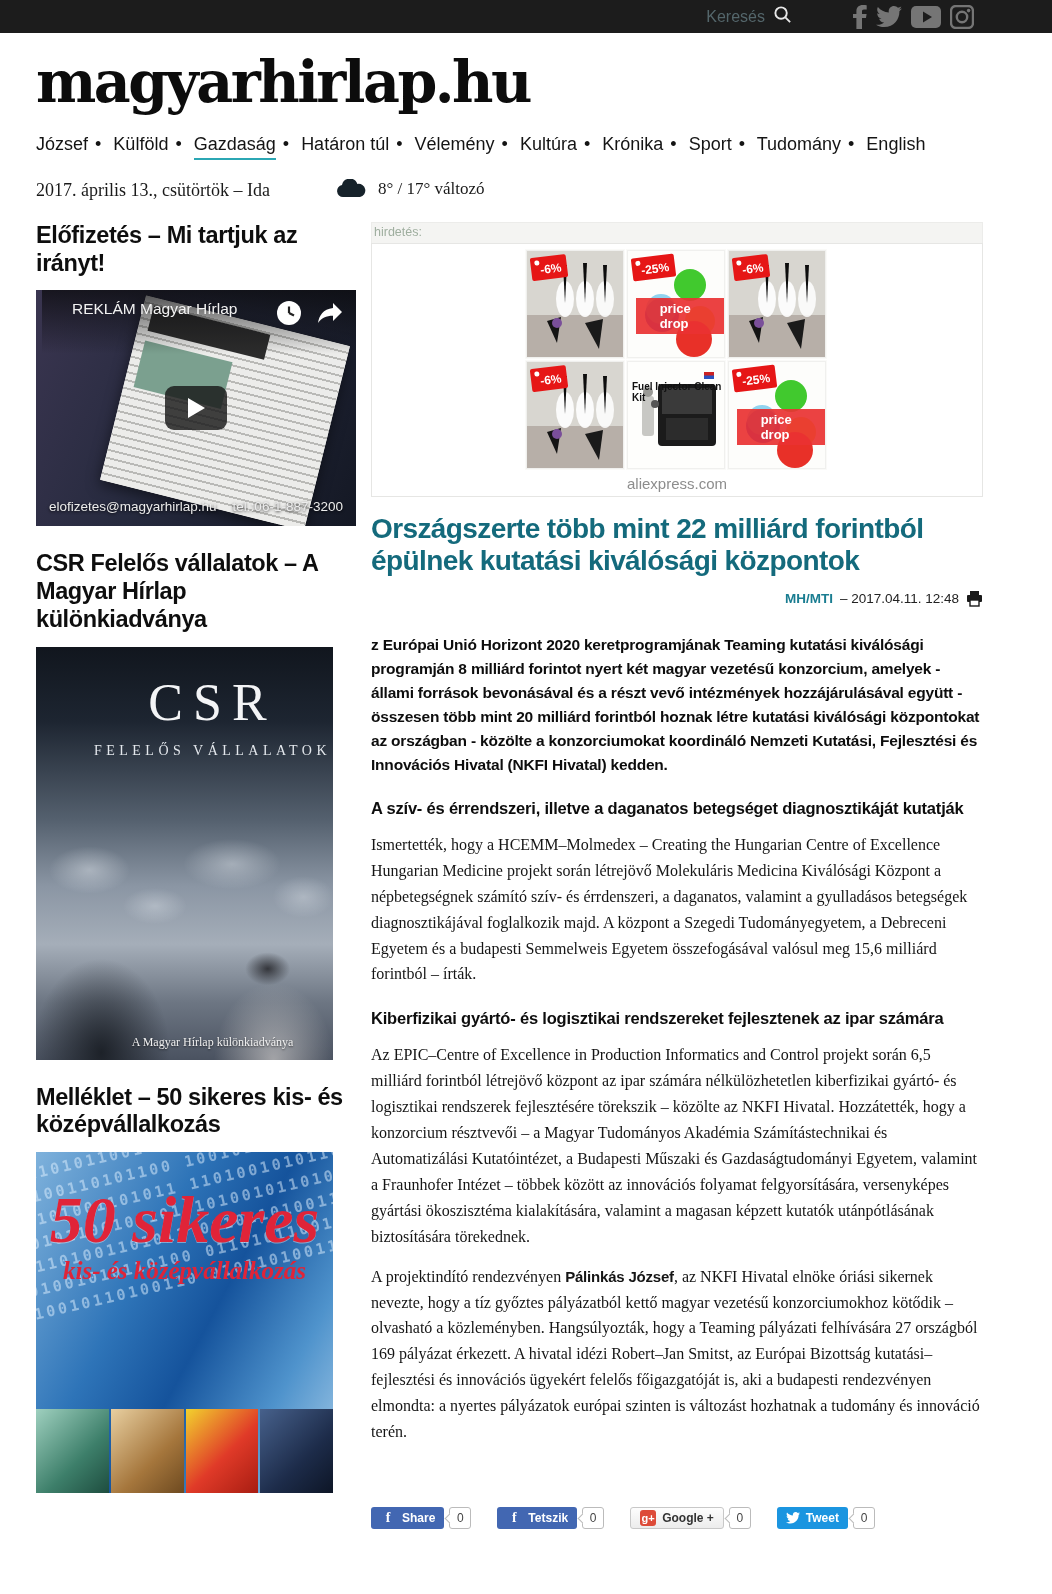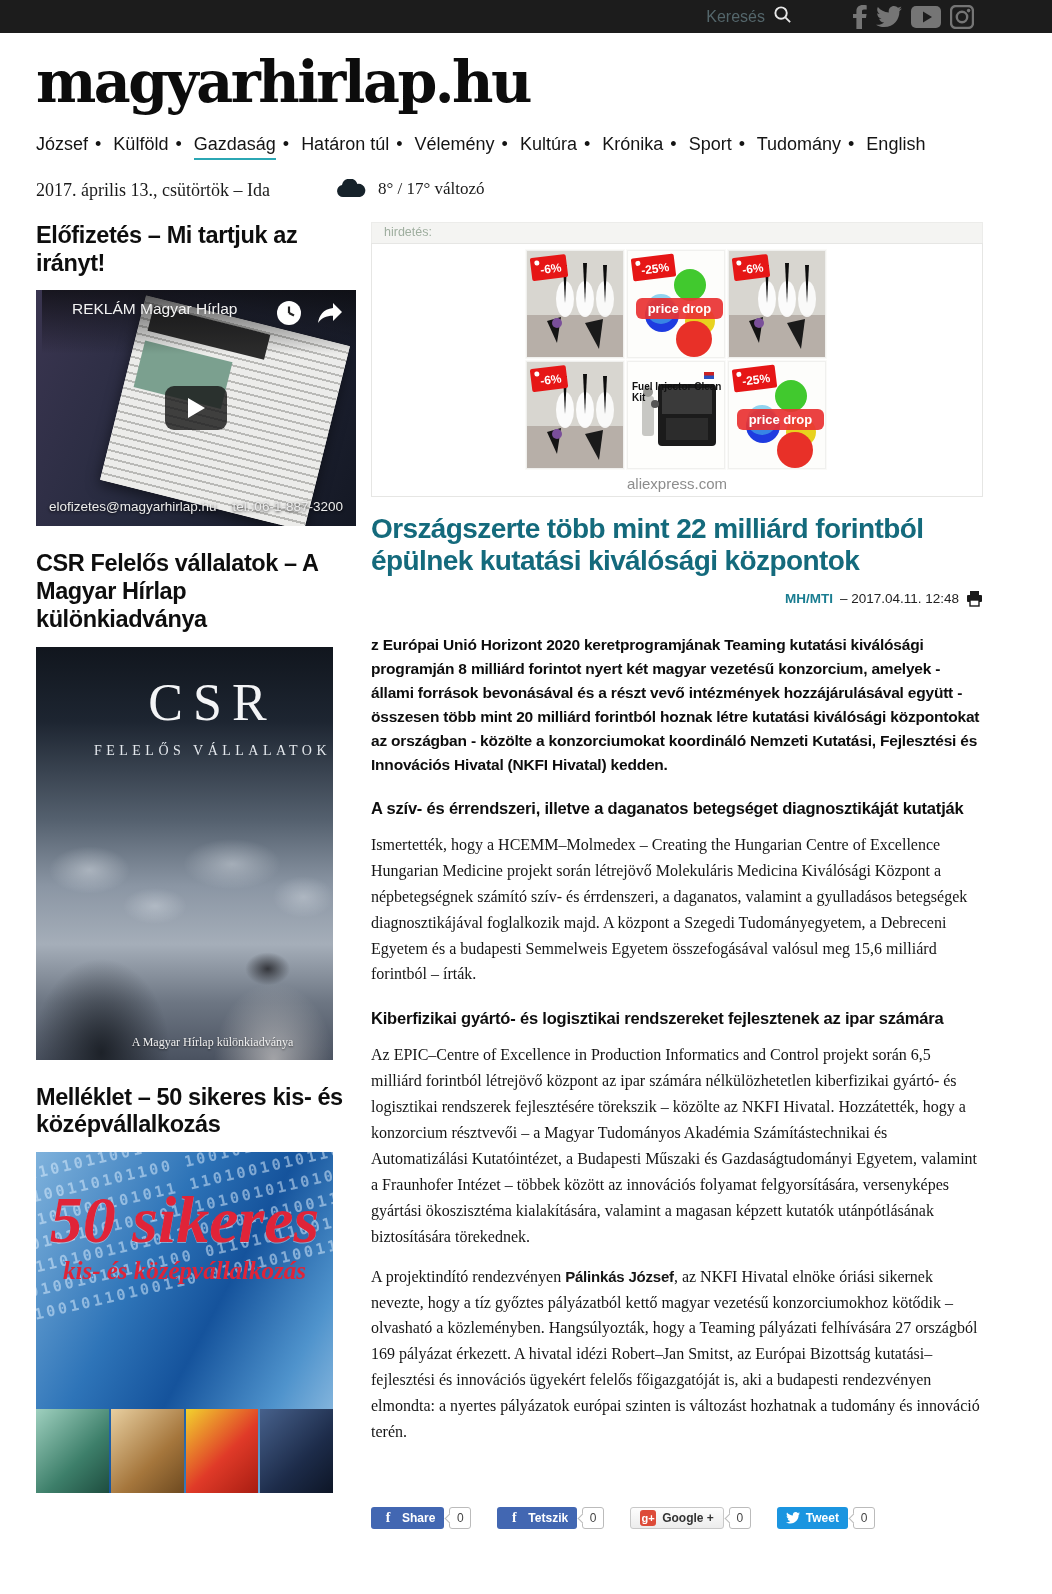--- a/index.html
+++ b/index.html
@@ -68,28 +68,28 @@
   .t50 .big{ font-size:66px; font-weight:700; font-style:italic; line-height:.9; text-shadow:0 1px 0 rgba(255,255,255,.4);}
   .t50 .small{ display:block; font-size:25px; font-weight:700; font-style:italic; margin-top:8px;}
   .thumbs{ position:absolute; bottom:0; left:0; width:100%; height:84px; display:flex; gap:2px; }
   .thumbs div{ flex:1; }
   .th1{ background:linear-gradient(135deg,#9fd0bf,#3d7f6a 60%,#1e4d3f);}
   .th2{ background:linear-gradient(135deg,#e8cfa0,#a5763c 60%,#6e4a20);}
   .th3{ background:linear-gradient(135deg,#f2d22e,#e03a28 55%,#a81d12);}
   .th4{ background:linear-gradient(135deg,#47618c,#1d2c4a 60%,#0d1526);}
   
   .ad-wrap{ }
-  .ad-label{ font-size:12.5px; color:#9fae9f; padding:2px 12px 4px; background:#f4f4f2; border:1px solid #ececea; border-bottom:none;}
+  .ad-label{ font-size:12.5px; color:#9fae9f; padding:2px 2px 4px; background:#f4f4f2; border:1px solid #ececea; border-bottom:none;}
   .ad-box{ background:#fff; border:1px solid #e6e6e4; padding:6px 0 4px; position:relative;}
   .ad-grid{ width:302px; margin:0 auto; display:grid; grid-template-columns:repeat(3,98px); gap:3px; position:relative;}
   .tile{ width:98px; height:108px; background:#fff; border:1px solid #f0f0ee; box-shadow:0 0 0 1px #fafaf8; position:relative; overflow:hidden; cursor:pointer;}
   .tile svg{ display:block;}
   .tag{ position:absolute; top:5px; left:4px; background:#e61616; color:#fff; font-weight:700; font-size:12px; padding:7px 6px 4px 9px; transform:rotate(-7deg); border-radius:2px; line-height:1;}
   .tag:before{ content:""; position:absolute; top:3px; left:4px; width:5px; height:5px; border-radius:50%; background:#fff;}
-  .pricedrop{ position:absolute; top:44%; left:8%; background:rgba(233,50,50,.92); color:#fff; font-weight:700; font-size:13px; padding:3px 12px; border-radius:6px;}
+  .pricedrop{ position:absolute; top:44%; left:8%; background:rgba(233,50,50,.92); color:#fff; font-weight:700; font-size:13px; padding:3px 24px; border-radius:0;}
   .kit-title{ position:absolute; top:19px; left:4px; font-size:10px; font-weight:700; color:#111;}
   .adchoices{ position:absolute; top:-4px; right:-2px; display:flex; gap:2px; align-items:center; background:#fff; padding:1px 2px;}
   .adchoices .tri{ color:#35b6e8; font-size:13px; cursor:pointer;}
   .adchoices .x{ color:#1d9fd4; font-size:13px; font-weight:700; cursor:pointer;}
   .ad-src{ text-align:center; color:#8d8d8d; font-size:15px; margin-top:6px; cursor:pointer;}
   
   .a-title{ margin-top:16px; color:#146a7c; font-size:28px; font-weight:700; letter-spacing:-.6px; line-height:1.14; cursor:default;}
   .a-sub{ margin-top:13px; color:#111; font-size:19px; font-weight:700; letter-spacing:-.3px; line-height:1.2;}
   .a-byline{ margin-top:14px; display:flex; justify-content:flex-end; align-items:center; gap:7px; font-size:13.5px; font-weight:700;}
   .a-byline .auth{ color:#1a7d91;}

